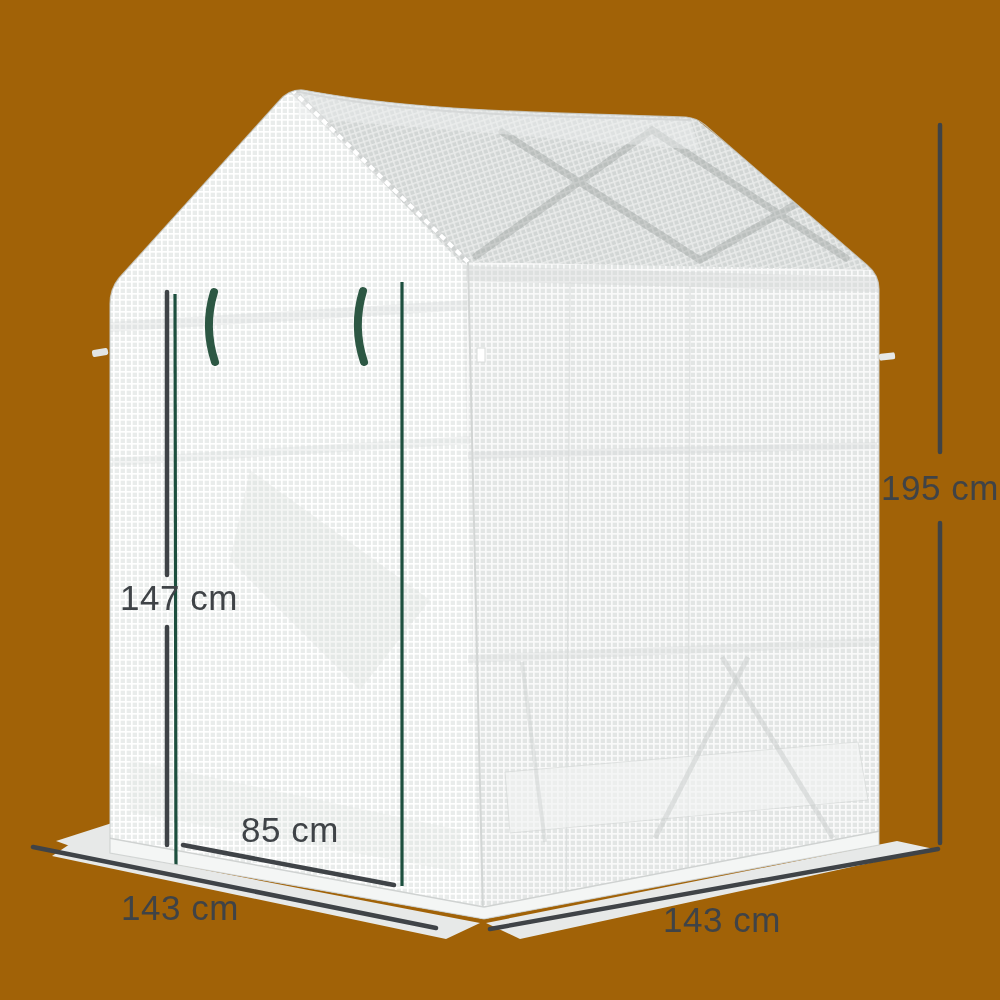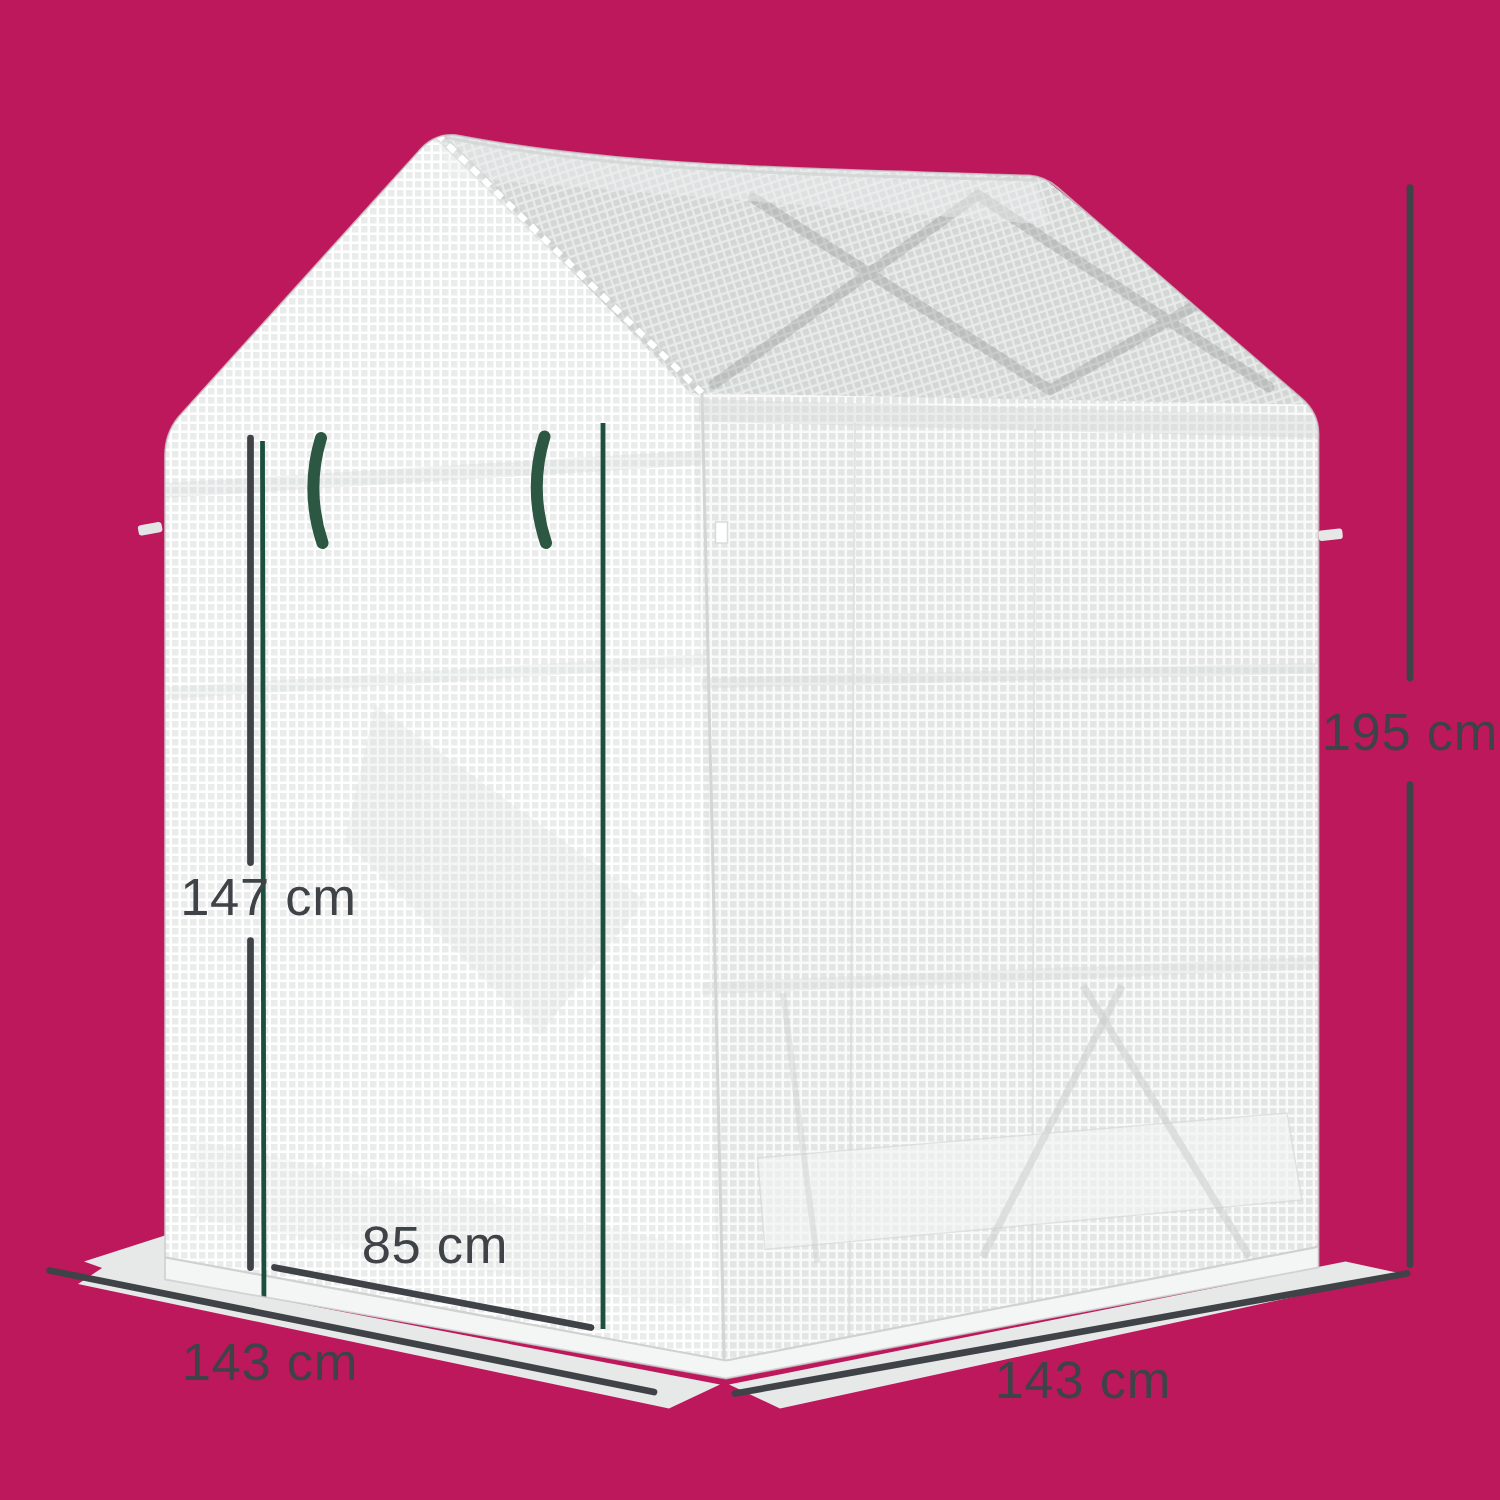--- a/index.html
+++ b/index.html
@@ -1,16 +1,16 @@
 <!DOCTYPE html>
 <html><head>
 <meta charset="utf-8">
 <style>
   html,body{margin:0;padding:0;background:#ffffff;}
-  .stage{position:relative;width:1000px;height:1000px;background:#be185d;overflow:hidden;
+  .stage{position:relative;width:1000px;height:1000px;background:#a16207;overflow:hidden;
          font-family:"Liberation Sans", sans-serif;}
   svg{position:absolute;left:0;top:0;}
   .dim-label{font:400 35px "Liberation Sans", sans-serif;letter-spacing:.5px;}
 </style>
 </head>
 <body>
 
 <div class="stage">
 <svg width="1000" height="1000" viewBox="0 0 1000 1000">
   <defs>

